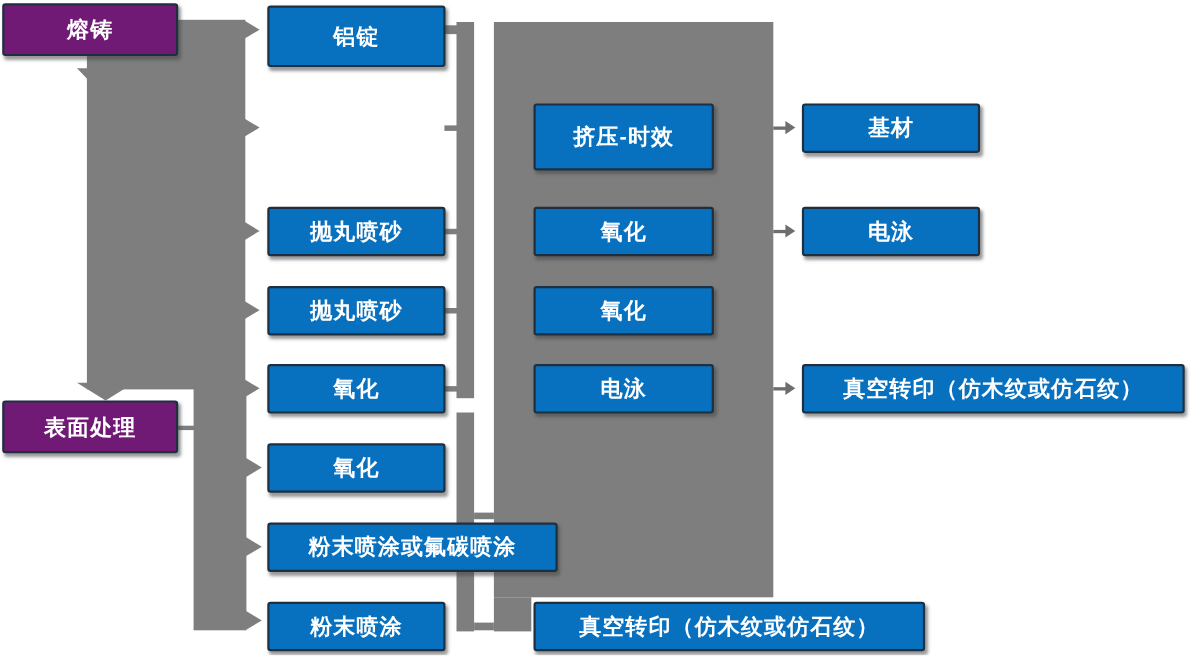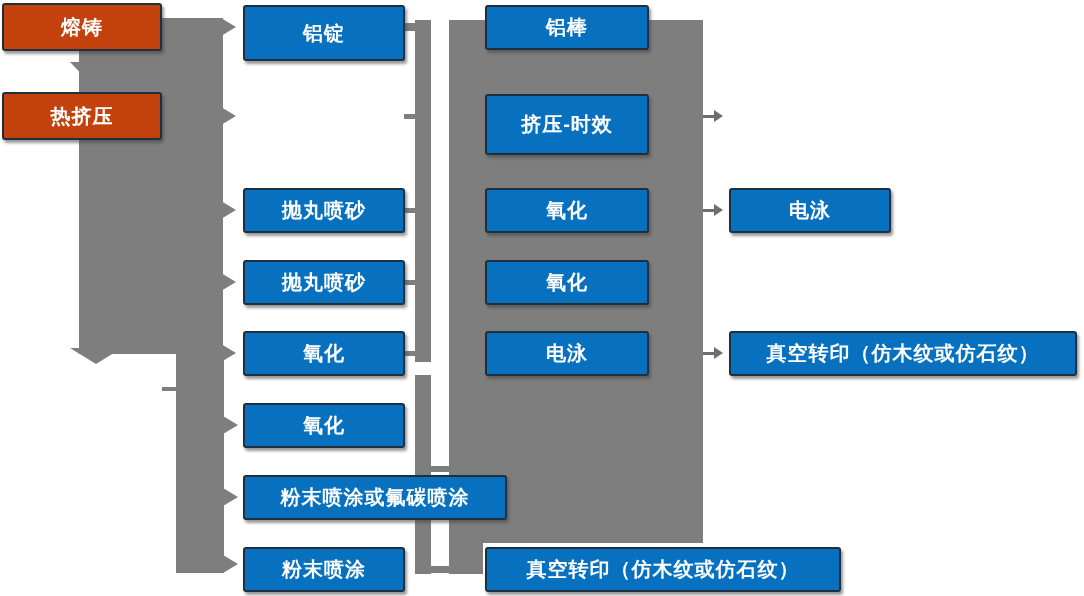--- a/index.html
+++ b/index.html
@@ -13,21 +13,21 @@
   .sm-stem{position:absolute;height:3px;background:#6E6E6E;z-index:1;}
   .sm-head{border-top:6px solid transparent;border-bottom:6px solid transparent;border-left:9px solid #6E6E6E;}
   .node{
     position:absolute;box-sizing:border-box;z-index:2;
     border:2px solid #1E2F40;border-radius:3px;
     color:#FFFFFF;font-weight:bold;font-size:20px;letter-spacing:1px;
     display:flex;align-items:center;justify-content:center;
     box-shadow:2px 3px 3px rgba(70,70,70,0.55);
     white-space:nowrap;
   }
-  .node.dark{background:#c2410c;}
+  .node.dark{background:#701a75;}
   .node.blue{background:#0771C0;}
 </style>
 </head>
 <body>
 
 <div class="canvas">
 
   <div class="conn" style="left:79px;top:18px;width:144px;height:336px"></div>
   <div class="conn" style="left:176px;top:350px;width:48px;height:223px"></div>
   <div class="conn" style="left:415px;top:20px;width:16px;height:342px"></div>
@@ -58,33 +58,33 @@
   <div class="tri" style="left:70px;top:348px;border-left:26px solid transparent;border-right:26px solid transparent;border-top:16px solid #7E7E7E"></div>
 
   <div class="sm-stem" style="left:703px;top:115px;width:12px"></div>
   <div class="tri sm-head" style="left:714px;top:110px"></div>
   <div class="sm-stem" style="left:703px;top:209px;width:12px"></div>
   <div class="tri sm-head" style="left:714px;top:204px"></div>
   <div class="sm-stem" style="left:703px;top:352px;width:12px"></div>
   <div class="tri sm-head" style="left:714px;top:347px"></div>
 
   <div class="node dark" style="left:2px;top:3px;width:160px;height:48px">熔铸</div>
-  <div class="node dark" style="left:2px;top:92px;width:160px;height:48px">热挤压</div>
+  <div class="node dark" style="left:2px;top:364px;width:160px;height:48px">表面处理</div>
 
   <div class="node blue" style="left:243px;top:5px;width:162px;height:56px">铝锭</div>
   <div class="node blue" style="left:243px;top:188px;width:162px;height:45px">抛丸喷砂</div>
   <div class="node blue" style="left:243px;top:260px;width:162px;height:45px">抛丸喷砂</div>
   <div class="node blue" style="left:243px;top:331px;width:162px;height:45px">氧化</div>
   <div class="node blue" style="left:243px;top:403px;width:162px;height:45px">氧化</div>
   <div class="node blue" style="left:243px;top:475px;width:264px;height:45px">粉末喷涂或氟碳喷涂</div>
   <div class="node blue" style="left:243px;top:547px;width:162px;height:45px">粉末喷涂</div>
 
-  <div class="node blue" style="left:485px;top:5px;width:164px;height:45px">铝棒</div>
   <div class="node blue" style="left:485px;top:94px;width:164px;height:61px">挤压-时效</div>
   <div class="node blue" style="left:485px;top:188px;width:164px;height:45px">氧化</div>
   <div class="node blue" style="left:485px;top:260px;width:164px;height:45px">氧化</div>
   <div class="node blue" style="left:485px;top:331px;width:164px;height:45px">电泳</div>
   <div class="node blue" style="left:485px;top:547px;width:356px;height:45px">真空转印（仿木纹或仿石纹）</div>
 
+  <div class="node blue" style="left:729px;top:94px;width:162px;height:45px">基材</div>
   <div class="node blue" style="left:729px;top:188px;width:162px;height:45px">电泳</div>
   <div class="node blue" style="left:729px;top:331px;width:348px;height:45px">真空转印（仿木纹或仿石纹）</div>
 
 </div>
 
 </body></html>

